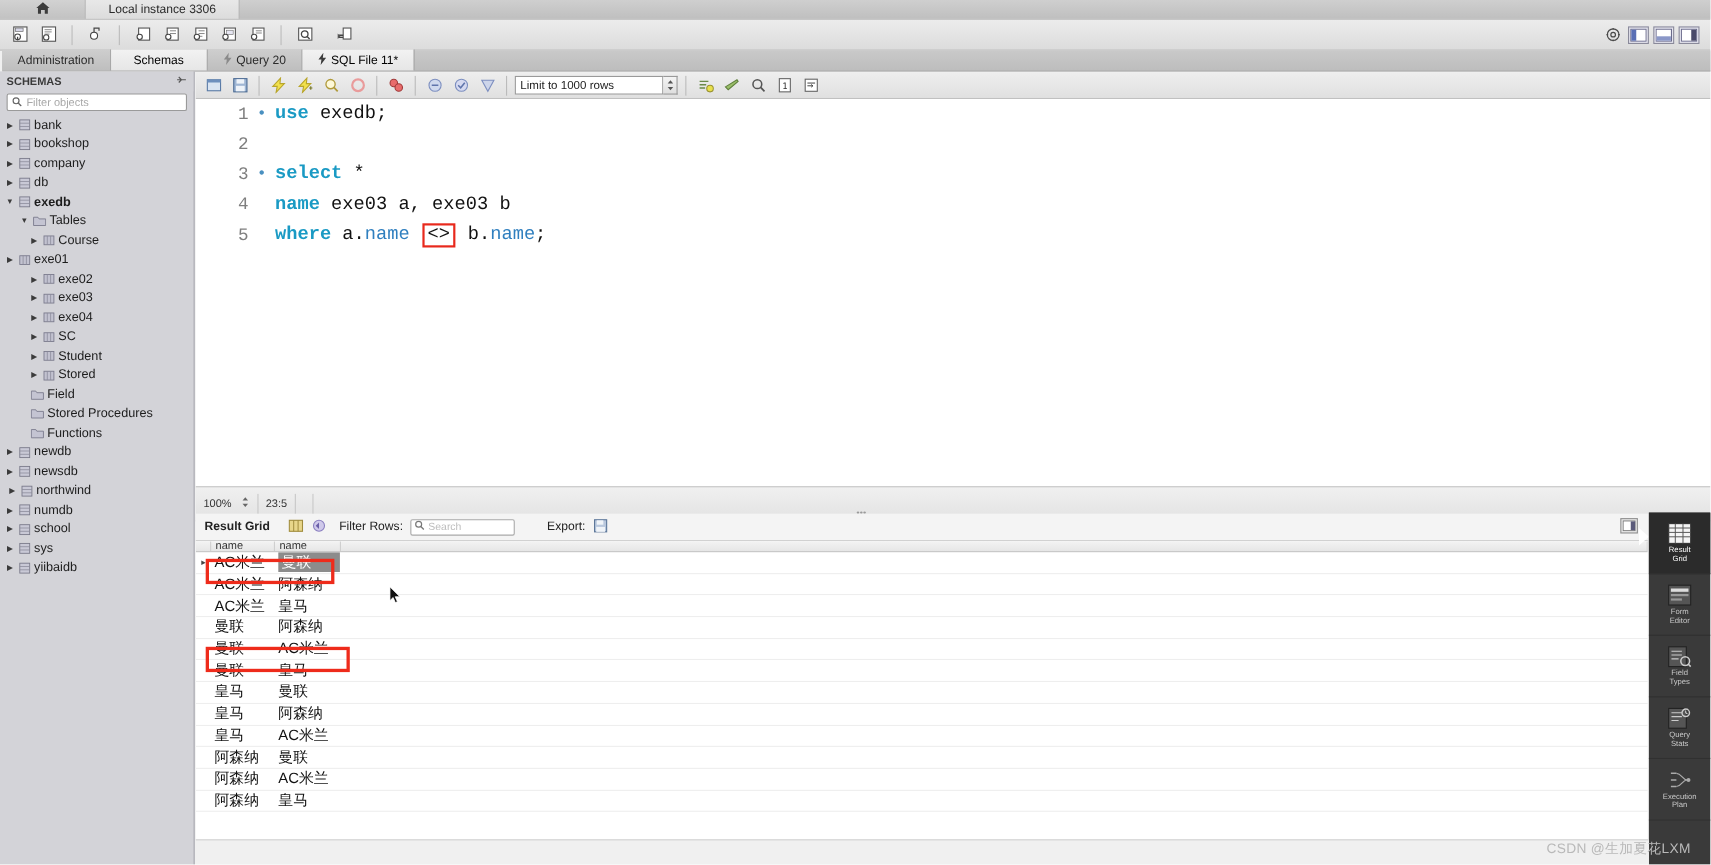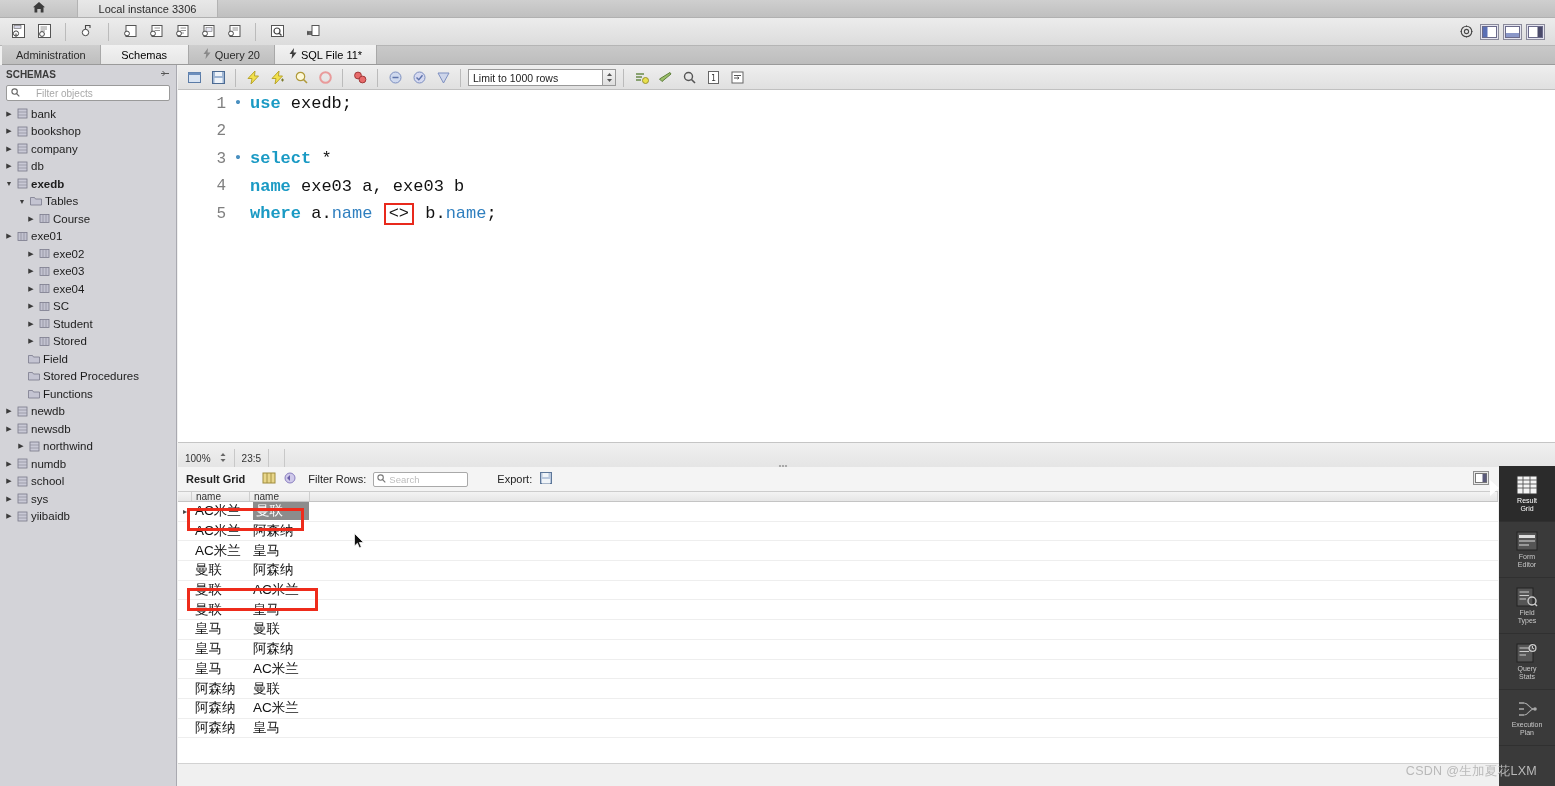--- a/index.html
+++ b/index.html
@@ -75,21 +75,21 @@
     overflow:hidden;
   }
   .sb-head {
     height:18px; display:flex; align-items:center; justify-content:space-between;
     padding:0 6px; font-size:10px; font-weight:bold; color:#3a3a3a;
     background:#d3d3d8;
   }
   .sb-search {
     margin:2px 6px 4px 6px; height:16px; background:#fff;
     border:1px solid #9a9a9a; border-radius:2px;
-    display:flex; align-items:center; gap:16px; padding:0 4px;
+    display:flex; align-items:center; gap:4px; padding:0 4px;
   }
   .sb-search input {
     border:0; outline:0; font-size:10px; width:100%;
     font-family:"Liberation Sans", sans-serif; color:#333; background:transparent;
   }
   .sb-search input::placeholder { color:#a8a8a8; }
   .tree { font-size:11.5px; color:#1c1c1c; }
   .tnode {
     height:17.5px; display:flex; align-items:center; gap:3px;
     padding-left:4px; white-space:nowrap;
@@ -583,21 +583,21 @@
         <div class="tnode" style="padding-left: 4px;">
           <span class="arrow">▶</span>
           <span style="display: inline-flex;">
             <svg width="11" height="11" viewBox="0 0 11 11">
               <rect x="1" y="1" width="9" height="9" fill="#c9c9d6" stroke="#787888" stroke-width=".8"></rect>
               <path d="M1 4 H10 M1 7 H10" stroke="#8a8a9a" stroke-width=".7"></path>
             </svg>
           </span>
           <span>newsdb</span>
         </div>
-        <div class="tnode" style="padding-left: 16px;">
+        <div class="tnode" style="padding-left: 6px;">
           <span class="arrow">▶</span>
           <span style="display: inline-flex;">
             <svg width="11" height="11" viewBox="0 0 11 11">
               <rect x="1" y="1" width="9" height="9" fill="#c9c9d6" stroke="#787888" stroke-width=".8"></rect>
               <path d="M1 4 H10 M1 7 H10" stroke="#8a8a9a" stroke-width=".7"></path>
             </svg>
           </span>
           <span>northwind</span>
         </div>
         <div class="tnode" style="padding-left: 4px;">

